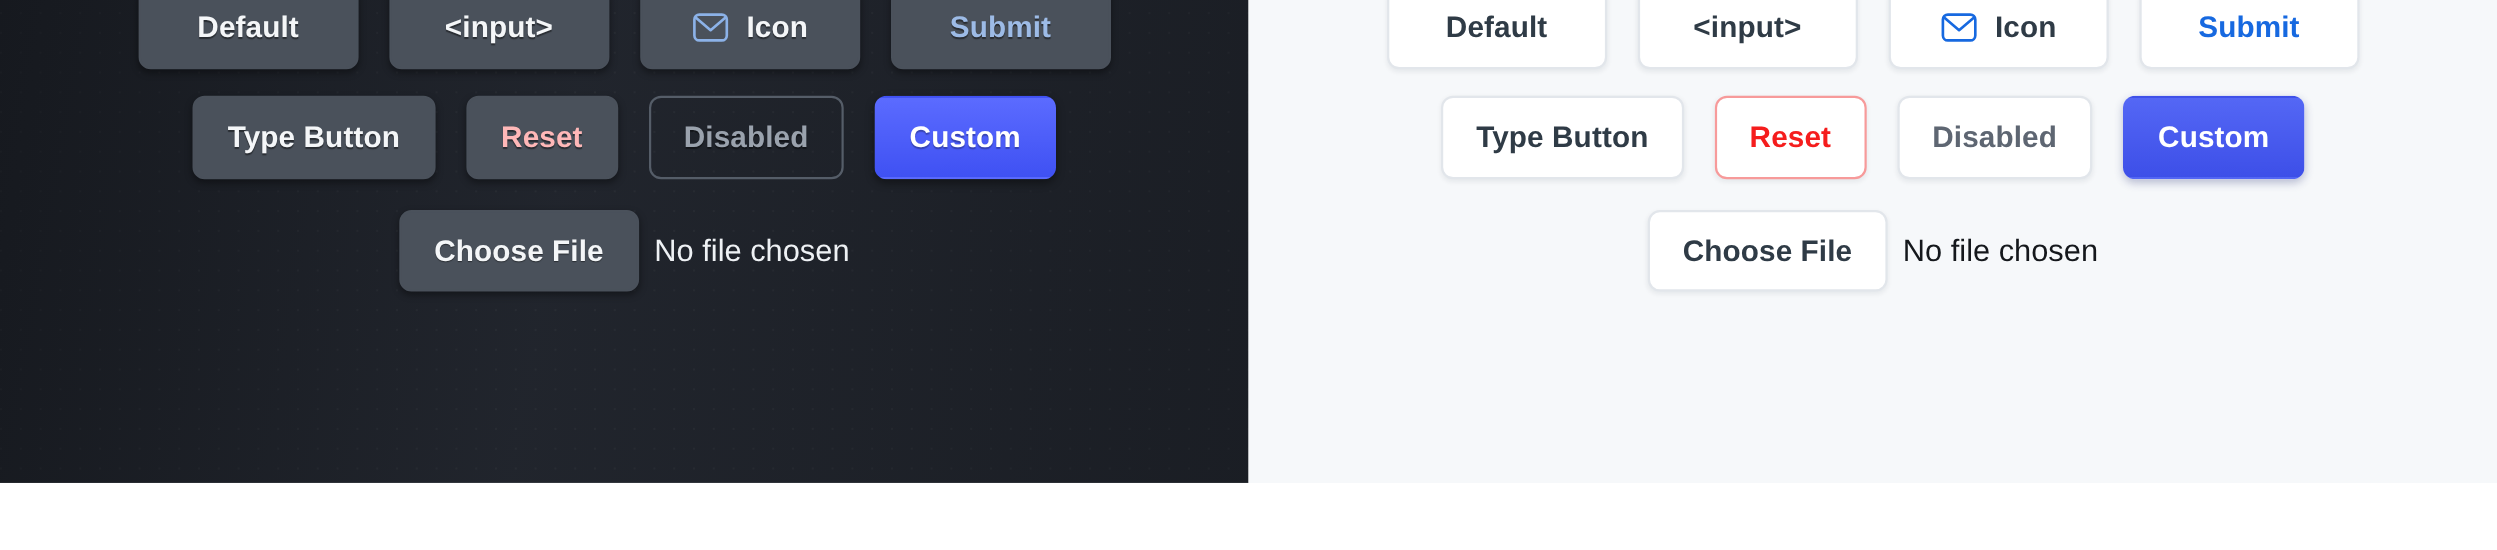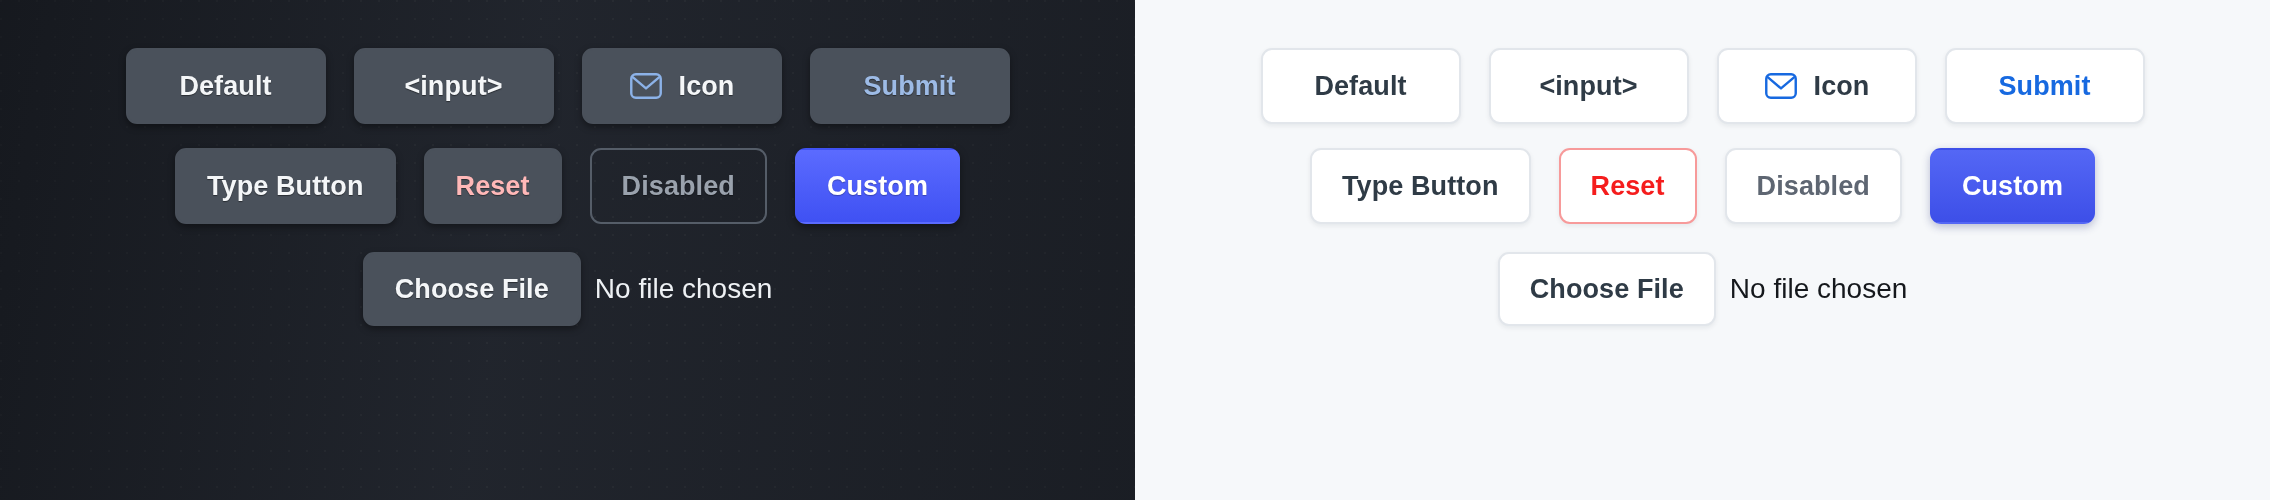--- a/index.html
+++ b/index.html
@@ -10,20 +10,21 @@
     overflow: hidden;
   }
   body {
     font-family: "Liberation Sans", sans-serif;
     background: #ffffff;
   }
   .stage {
     width: 2270px;
     height: 439px;
     display: flex;
+    align-items: flex-end;
   }
   .panel {
     width: 1135px;
     height: 500px;
     box-sizing: border-box;
     display: flex;
     flex-direction: column;
     align-items: center;
     justify-content: flex-start;
     padding-top: 48px;

